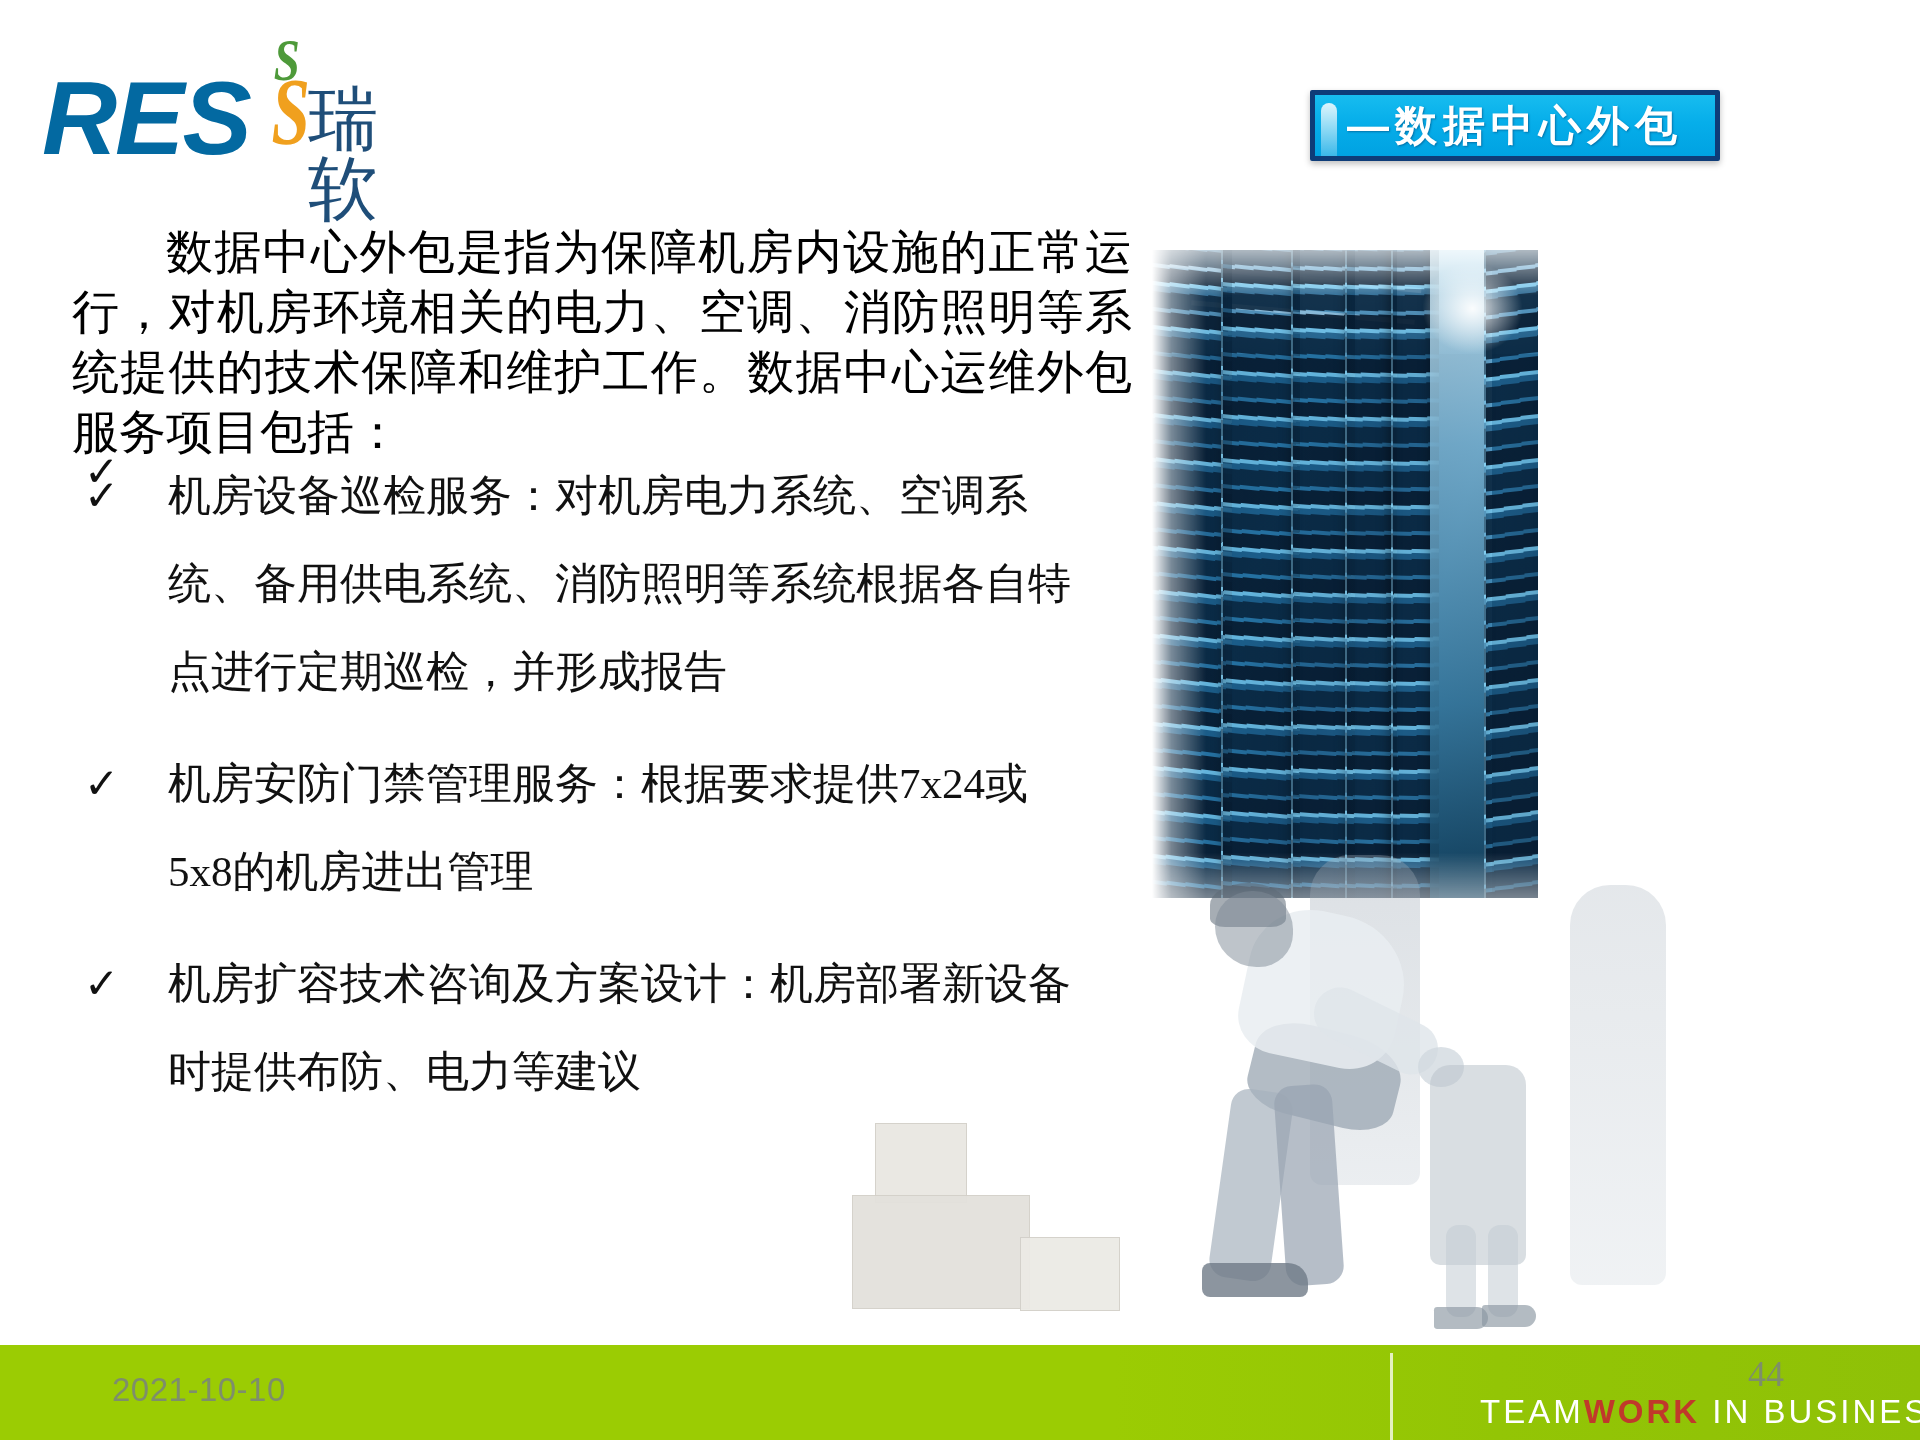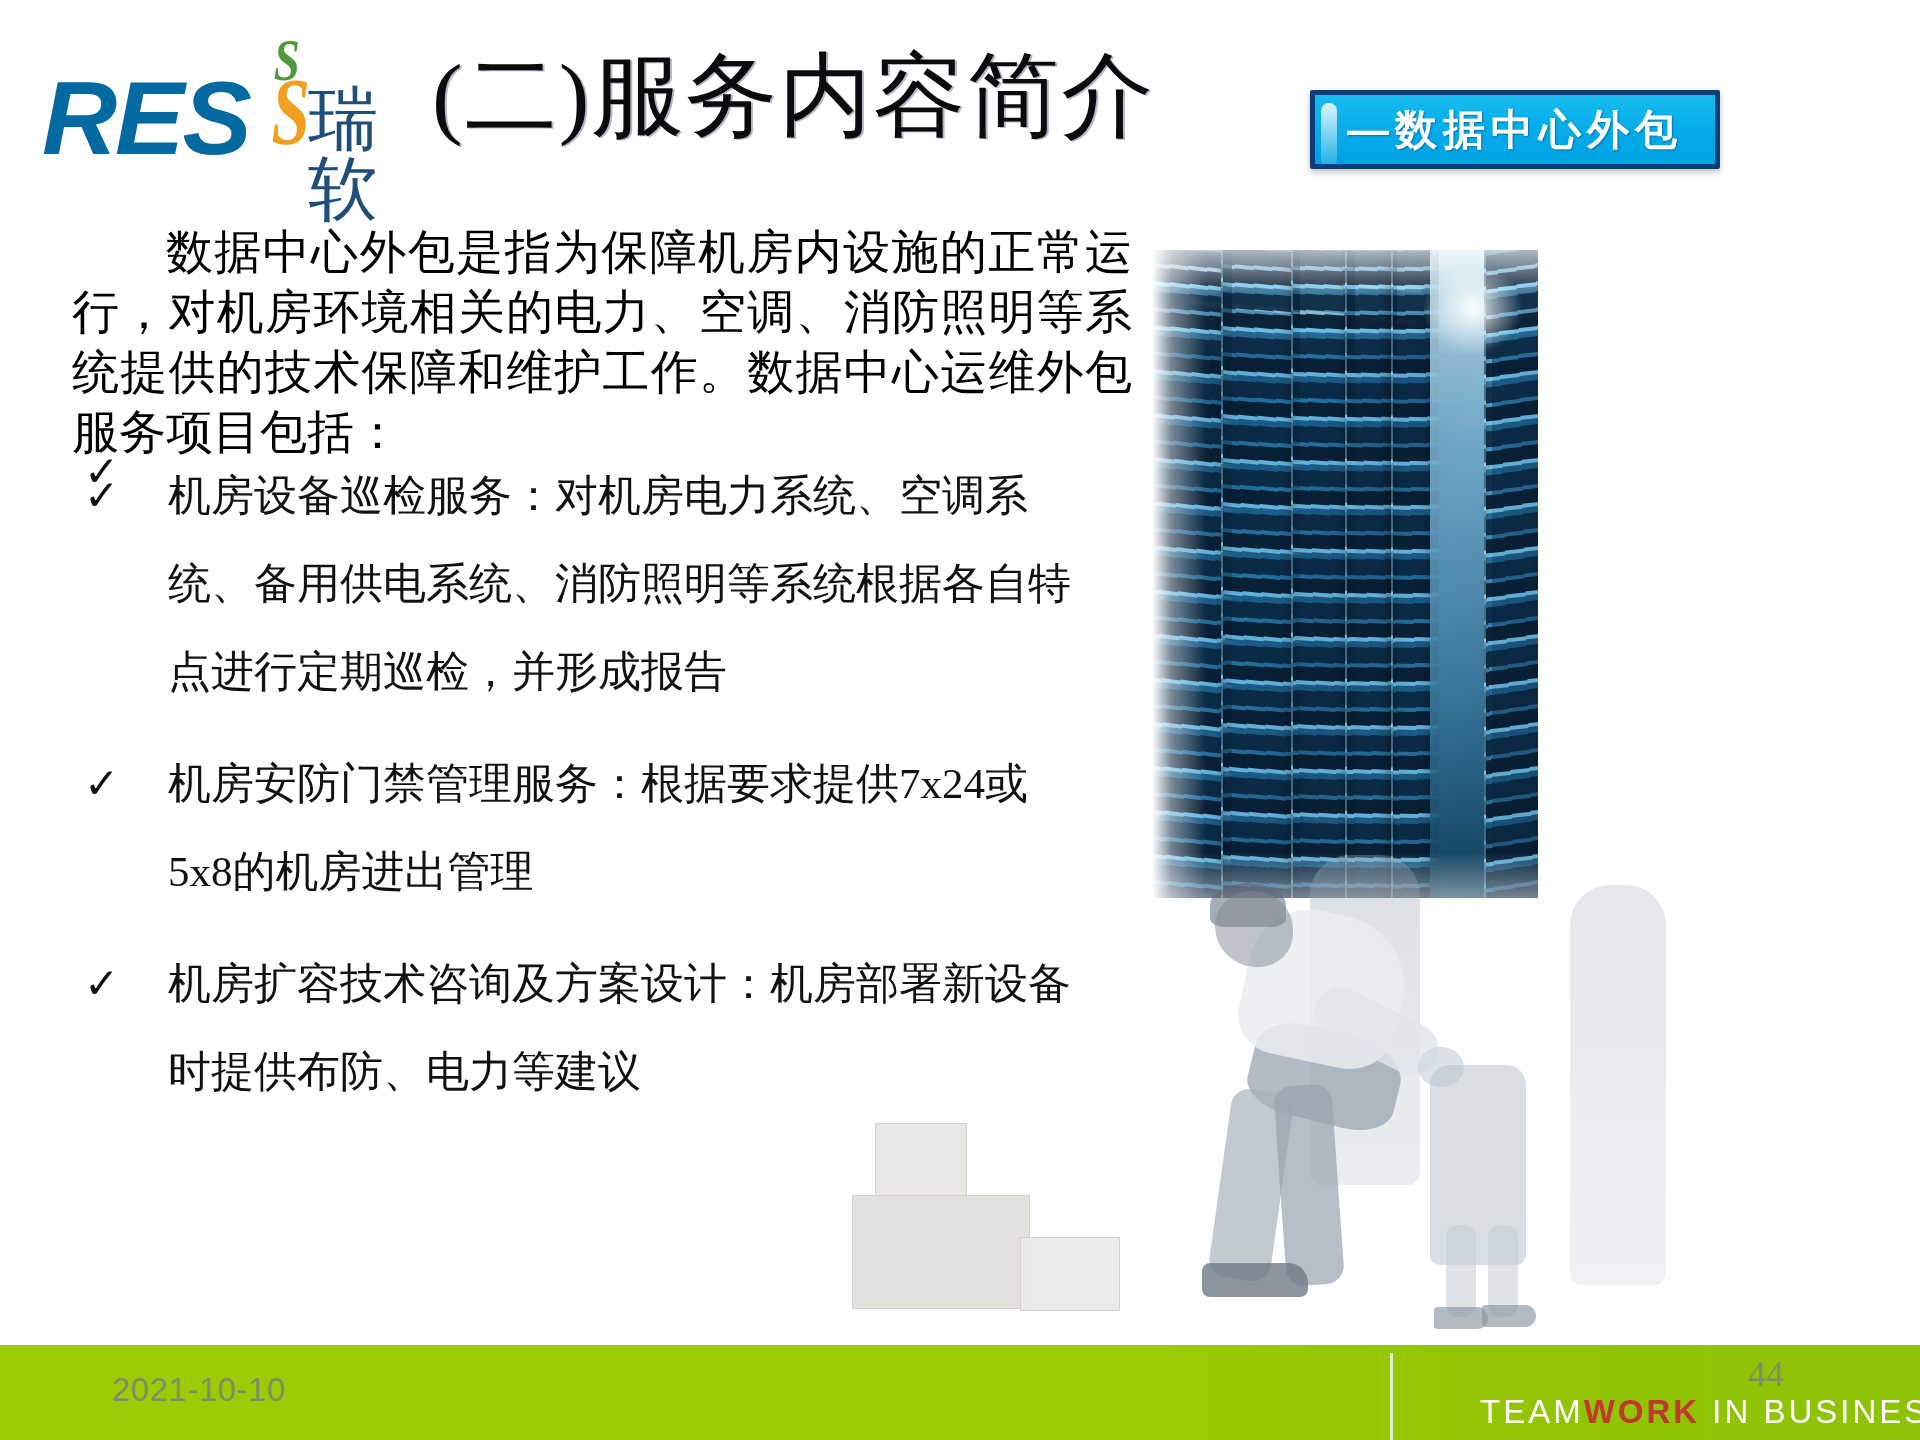--- a/index.html
+++ b/index.html
@@ -52,21 +52,21 @@
     font-family:"Liberation Serif",serif;
     font-size:92px;line-height:108px;
     color:#0b0b0b;
     letter-spacing:2px;
     text-shadow:2px 1px 0 rgba(60,30,90,.35);
     white-space:nowrap;
   }
 
   .badge{
     position:absolute;left:1310px;top:90px;
-    width:410px;height:79px;
+    width:410px;height:71px;
     border-radius:2px;
     border:5px solid #0E3C78;
     background:linear-gradient(180deg,#17BCEF 0%,#06AEEA 45%,#00A2E2 100%);
     box-sizing:border-box;
     box-shadow:0 3px 6px rgba(0,0,0,.25);
     overflow:hidden;
   }
   .badge::before{
     content:"";position:absolute;left:6px;top:8px;width:16px;height:64px;
     border-radius:8px;
@@ -221,21 +221,20 @@
 
   <div class="header">
 
     <div class="logo">
       <div class="logo-res">RES</div>
       <div class="logo-s-green">S</div>
       <div class="logo-s-orange">S</div>
       <div class="logo-cn">瑞软</div>
     </div>
 
-    <div class="slide-title">(二)服务内容简介</div>
 
     <div class="badge">
       <div class="badge-text">—数据中心外包</div>
     </div>
   </div>
 
   <div class="server-photo">
     <div class="ceiling">
       <div class="ceiling-bar" style="left:4%;top:24%;width:66%;transform:rotate(6deg);"></div>
       <div class="ceiling-bar" style="left:10%;top:58%;width:58%;transform:rotate(5deg);"></div>

